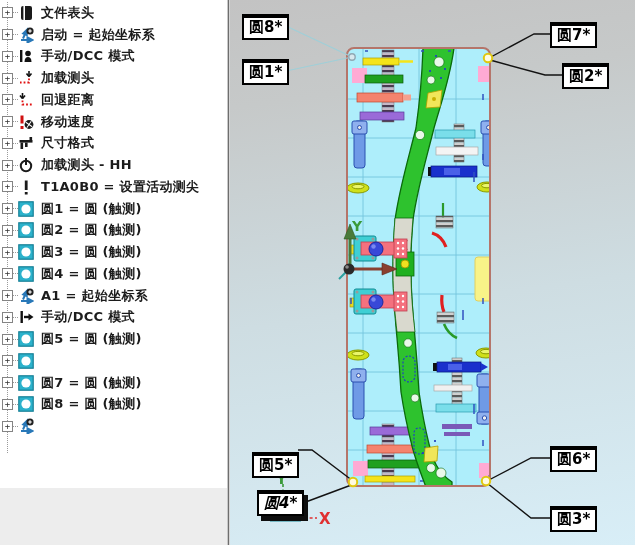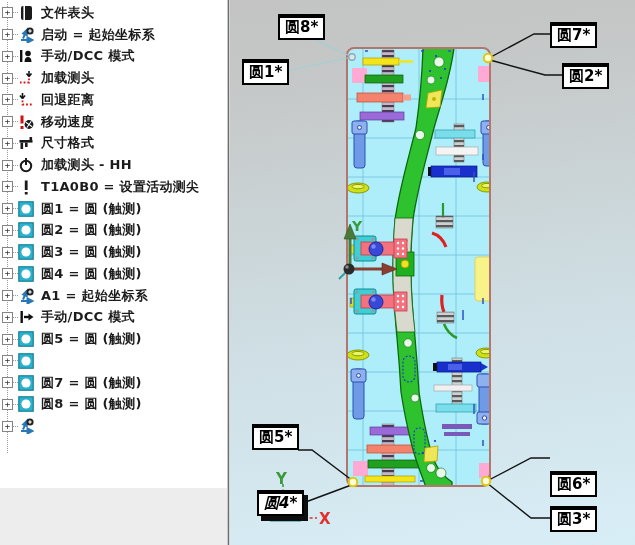--- a/index.html
+++ b/index.html
@@ -551,22 +551,22 @@
       </g>
 
       <g>
         <circle cx="122" cy="57" r="3.2" fill="#d8e8ee" stroke="#90a8b4" stroke-width="1.4"></circle>
         <circle cx="258" cy="58" r="4.2" fill="#fffbe0" stroke="#e0c810" stroke-width="2"></circle>
         <circle cx="123" cy="482" r="4.2" fill="#fffbe0" stroke="#e0c810" stroke-width="2"></circle>
         <circle cx="256" cy="481" r="4.2" fill="#fffbe0" stroke="#e0c810" stroke-width="2"></circle>
       </g>
     </svg>
 
-    <div class="callout" style="left:12px;  top:14px;margin-left:36px;">圆8*</div>
+    <div class="callout" style="left:12px;  top:14px;">圆8*</div>
     <div class="callout" style="left:12px;  top:59px;text-align:center;">圆1*</div>
     <div class="callout" style="left:320px; top:22px;">圆7*</div>
     <div class="callout" style="left:332px; top:63px;">圆2*</div>
-    <div class="callout" style="left:22px;  top:424px;">圆5*</div>
+    <div class="callout" style="left:22px;  top:452px;">圆5*</div>
     <div class="callout shadowed" style="left:27px; top:490px;">圆4*</div>
-    <div class="callout" style="left:320px; top:471px;">圆6*</div>
+    <div class="callout" style="left:320px; top:446px;">圆6*</div>
     <div class="callout" style="left:320px; top:506px;">圆3*</div>
   </div>
 </div>
 
 </body></html>

